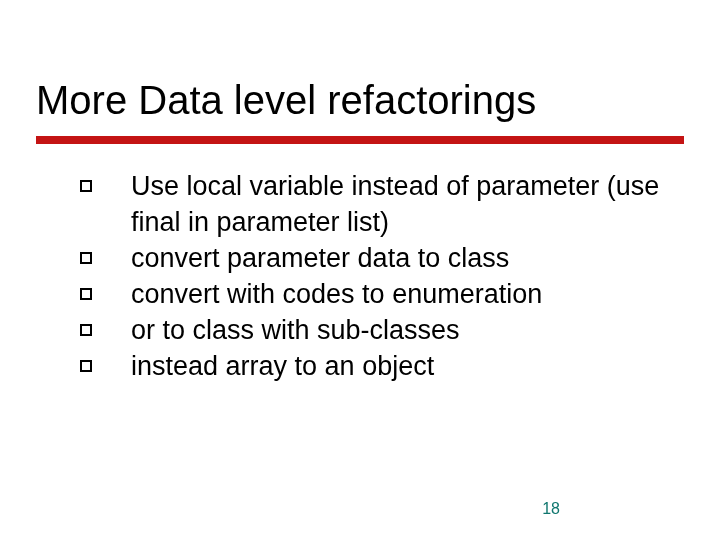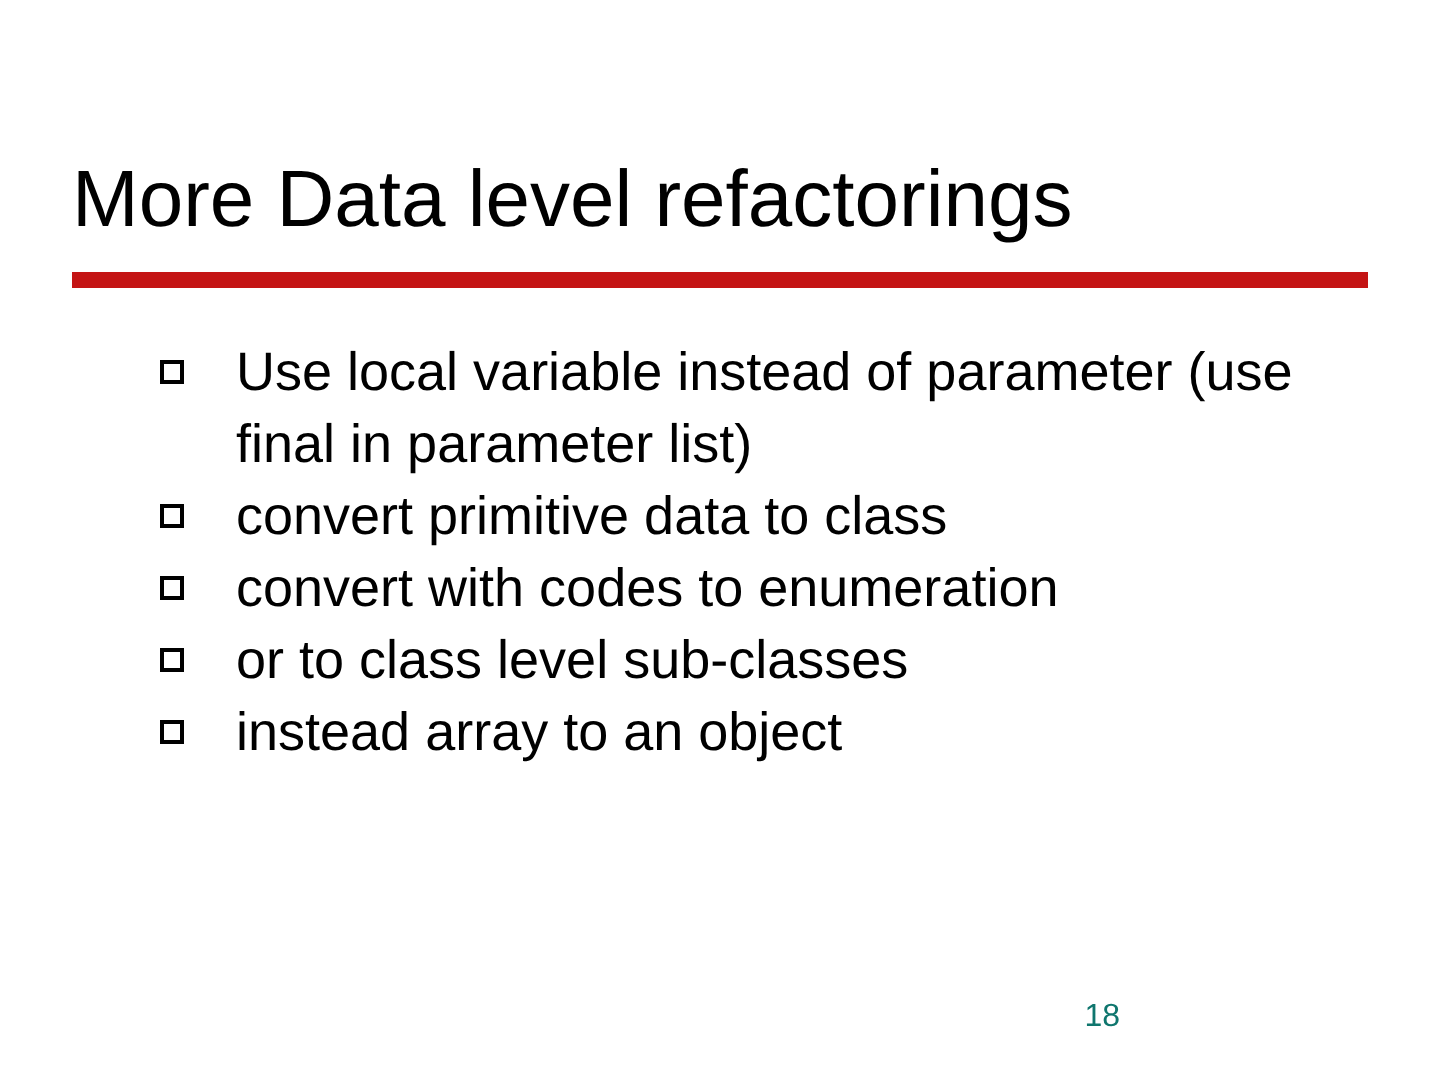--- a/index.html
+++ b/index.html
@@ -37,20 +37,21 @@
   .bullets {
     position: absolute;
     left: 80px;
     top: 168px;
     width: 590px;
   }
   .bullet {
     display: flex;
     align-items: flex-start;
     margin-bottom: 0px;
+    gap: 13px;
   }
   .marker {
     width: 12px;
     height: 12px;
     border: 2px solid #000;
     box-sizing: border-box;
     margin-top: 12px;
     margin-right: 26px;
     flex-shrink: 0;
   }
@@ -75,29 +76,29 @@
   <div class="title">More Data level refactorings</div>
   <div class="underline"></div>
 
   <div class="bullets">
     <div class="bullet">
       <div class="marker"></div>
       <div class="bullet-text">Use local variable instead of parameter (use final in parameter list)</div>
     </div>
     <div class="bullet">
       <div class="marker"></div>
-      <div class="bullet-text">convert primitive data to class</div>
+      <div class="bullet-text">convert parameter data to class</div>
     </div>
     <div class="bullet">
       <div class="marker"></div>
       <div class="bullet-text">convert with codes to enumeration</div>
     </div>
     <div class="bullet">
       <div class="marker"></div>
-      <div class="bullet-text">or to class level sub-classes</div>
+      <div class="bullet-text">or to class with sub-classes</div>
     </div>
     <div class="bullet">
       <div class="marker"></div>
       <div class="bullet-text">instead array to an object</div>
     </div>
   </div>
 
   <div class="pagenum">18</div>
 
 </div>

